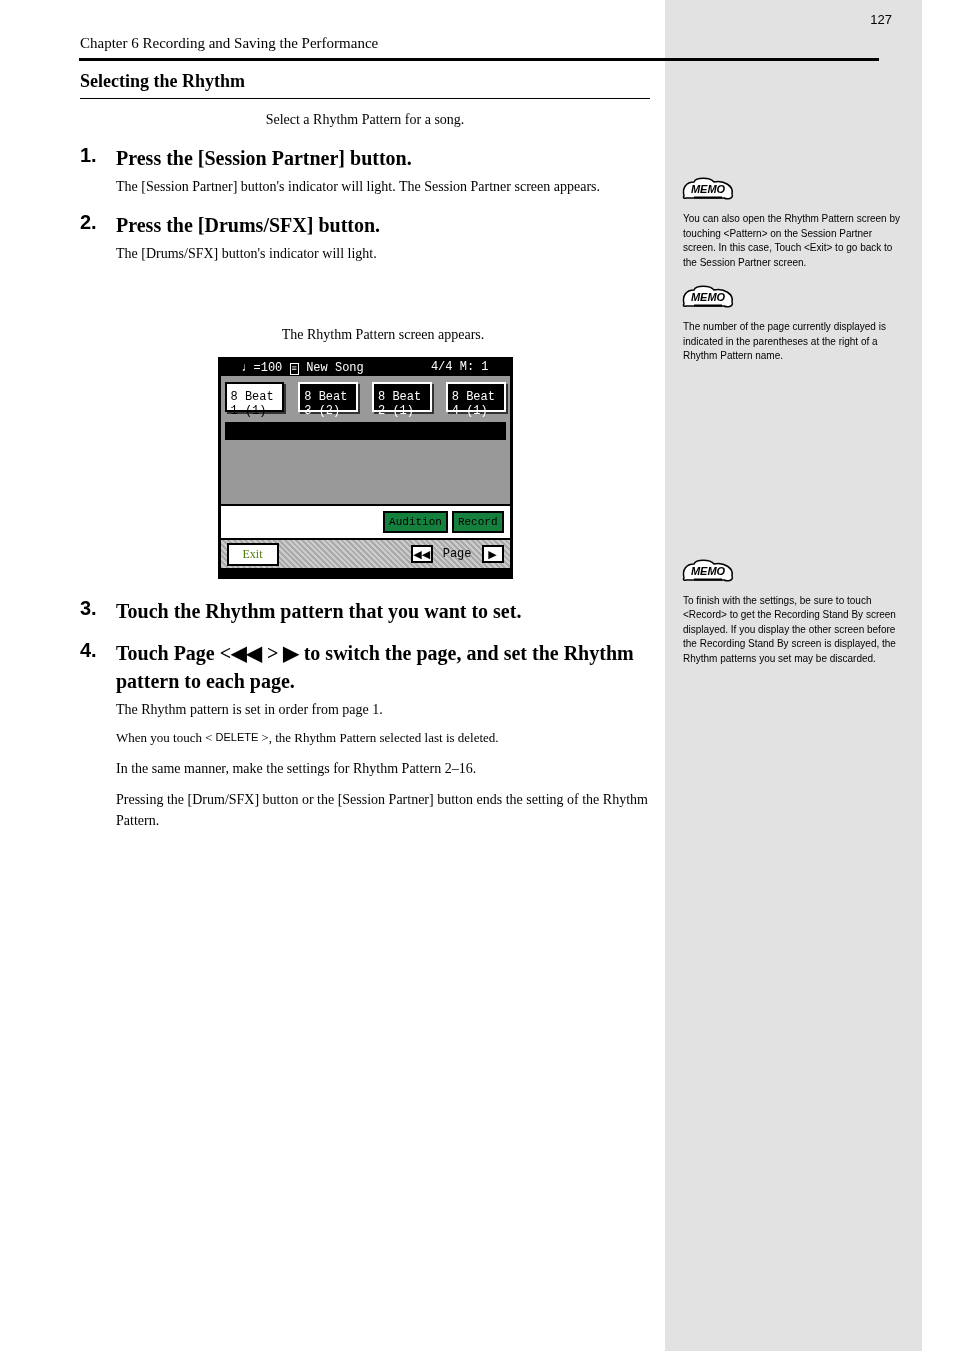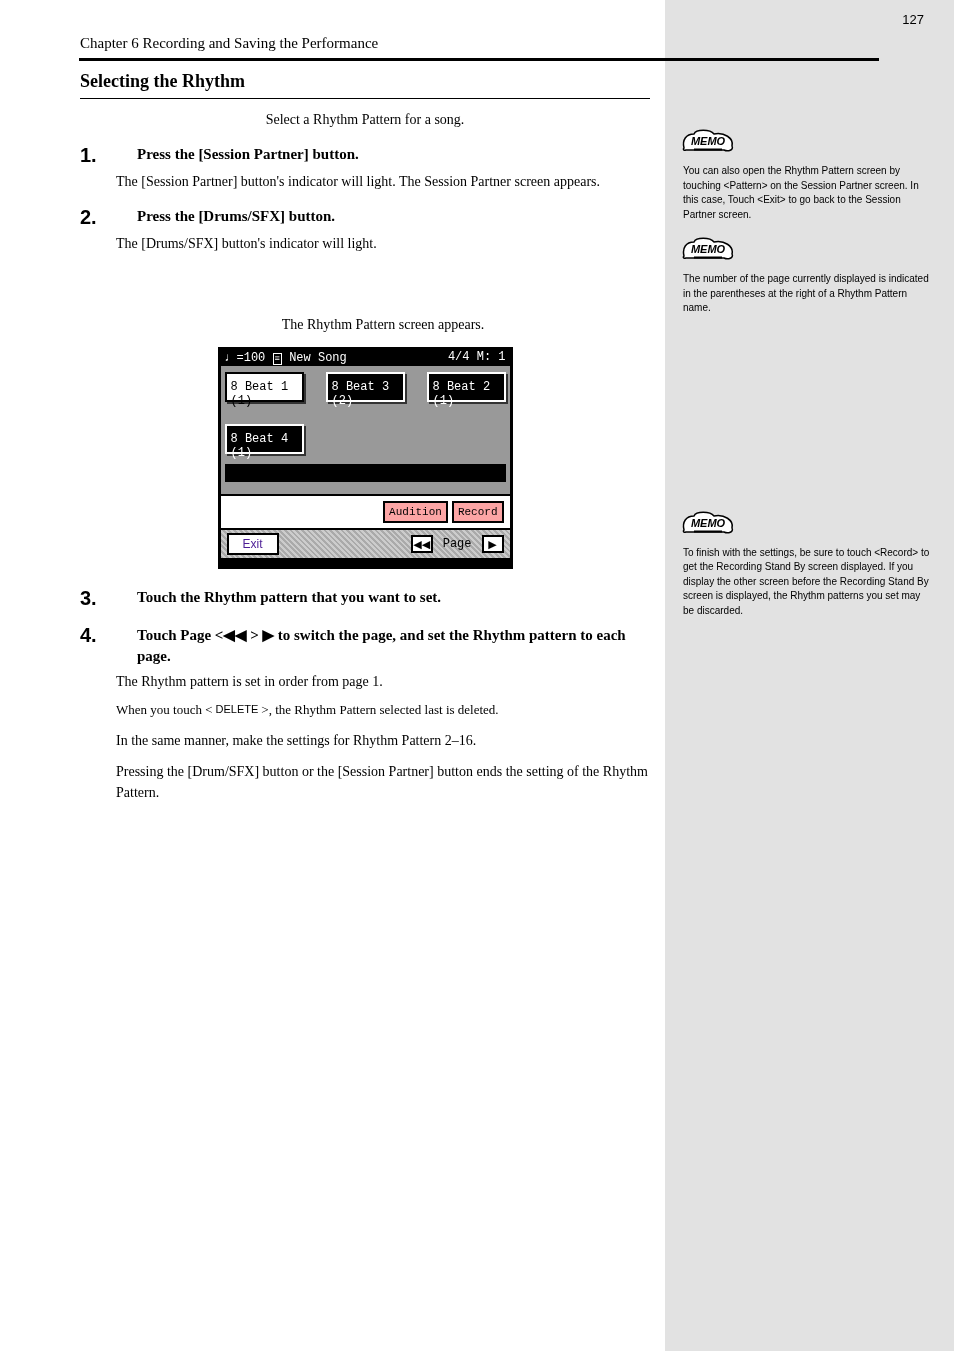--- a/index.html
+++ b/index.html
@@ -1,43 +1,43 @@
 <!DOCTYPE html>
 <html><head>
 <meta charset="utf-8">
 <style>
   * { box-sizing: border-box; margin: 0; padding: 0; }
   html, body { width: 954px; height: 1351px; font-family: Georgia, 'Times New Roman', serif; background: #fff; }
   .page { position: relative; width: 954px; height: 1351px; }
   .main-col { position: absolute; left: 80px; top: 35px; width: 570px; }
-  .side-col { position: absolute; left: 665px; top: 0; width: 289px; height: 1351px; background: #e2e2e2; }
+  .side-col { position: absolute; left: 665px; top: 0; width: 257px; height: 1351px; background: #e2e2e2; padding-top: 48px; }
   .page-num { position: absolute; right: 30px; top: 12px; font-size: 13px; font-family: Arial, sans-serif; }
   .running-head { font-size: 15px; margin-bottom: 6px; text-align: left; }
   .hr-thick { border: none; border-top: 3px solid #000; width: 800px; margin-left: -1px; margin-bottom: 10px; }
   .hr-thin { border: none; border-top: 1px solid #000; margin: 6px 0 10px 0; }
   .h2 { font-size: 18px; font-weight: bold; margin: 8px 0 4px 0; }
   .body-text { font-size: 14px; line-height: 1.5; text-align: center; }
   .step { display: flex; margin: 14px 0 4px 0; }
   .step-num { font-size: 20px; font-weight: bold; width: 36px; font-family: Arial, sans-serif; }
-  .step-txt { font-size: 15px; font-weight: bold; flex: 1; line-height: 1.4; margin-left: 21px; }
+  .step-txt { font-size: 20px; font-weight: bold; flex: 1; line-height: 1.4; }
   .step-body { margin-left: 36px; font-size: 14px; line-height: 1.5; }
   .indent { margin-left: 36px; }
   .arrow { font-family: Arial, sans-serif; }
   .ui-screenshot { width: 295px; height: 222px; margin: 12px auto 18px auto; background: #000; position: relative; border: 1px solid #000; }
-  .ui-top { background: #000; color: #fff; font-family: 'Courier New', monospace; font-size: 12px; height: 18px; padding: 2px 6px; display: flex; justify-content: space-between; align-items: center; }
+  .ui-top { background: #000; color: #fff; font-family: 'Courier New', monospace; font-size: 12px; height: 18px; padding: 2px 23px; display: flex; justify-content: space-between; align-items: center; }
   .ui-body { background: #999; padding: 6px 4px 2px 4px; height: 130px; border: 2px solid #000; border-top: none; position: relative; }
-  .ui-grid { display: grid; grid-template-columns: 1fr 1fr 1fr; gap: 22px; }
+  .ui-grid { display: grid; grid-template-columns: 1fr 1fr 1fr 1fr; gap: 14px; }
   .ui-btn { font-family: 'Courier New', monospace; font-size: 12px; border: 2px solid #000; padding: 6px 4px; text-align: left; height: 30px; line-height: 14px; box-shadow: 2px 2px 0 #333; }
   .ui-btn.light { background: #fff; color: #000; }
   .ui-btn.dark { background: #000; color: #fff; border-color: #fff; }
   .ui-strip { background: #000; height: 18px; margin-top: 10px; }
   .ui-lower { background: #fff; border: 2px solid #000; border-top: none; height: 34px; display: flex; justify-content: flex-end; align-items: center; padding: 0 6px; gap: 4px; }
-  .ui-smallbtn { font-family: 'Courier New', monospace; font-size: 11px; border: 2px solid #000; background: #fca5a5; padding: 3px 4px; }
+  .ui-smallbtn { font-family: 'Courier New', monospace; font-size: 11px; border: 2px solid #000; background: #15803d; padding: 3px 4px; }
   .ui-nav { background: repeating-linear-gradient(45deg,#aaa,#aaa 2px,#ccc 2px,#ccc 4px); height: 30px; border: 2px solid #000; border-top: none; display: flex; align-items: center; padding: 0 6px; gap: 6px; }
-  .ui-navlabel { font-family: Liberation Sans, sans-serif; font-size: 12px; color: #4c1d95; background: #fff; border: 2px solid #000; padding: 2px 6px; }
+  .ui-navlabel { font-family: Liberation Serif, serif; font-size: 12px; color: #4d7c0f; background: #fff; border: 2px solid #000; padding: 2px 6px; }
   .ui-navtri { width: 22px; height: 18px; background: #fff; border: 2px solid #000; display: flex; align-items: center; justify-content: center; font-size: 11px; }
   .ui-pagelabel { flex: 1; text-align: center; font-family: 'Courier New', monospace; font-size: 12px; color: #000; }
   .small { font-size: 13px; }
   .side-note { font-family: Arial, sans-serif; font-size: 10px; line-height: 1.45; padding: 0 22px 0 18px; }
   .memo-badge { display: inline-block; margin: 0 0 6px 15px; }
   .memo-svg { width: 56px; height: 26px; }
   .side-block { margin-bottom: 14px; }
   .intext-btn { display: inline-block; font-family: Arial, sans-serif; font-size: 11px; padding: 0 3px; vertical-align: 1px; }
 </style>
 </head>

